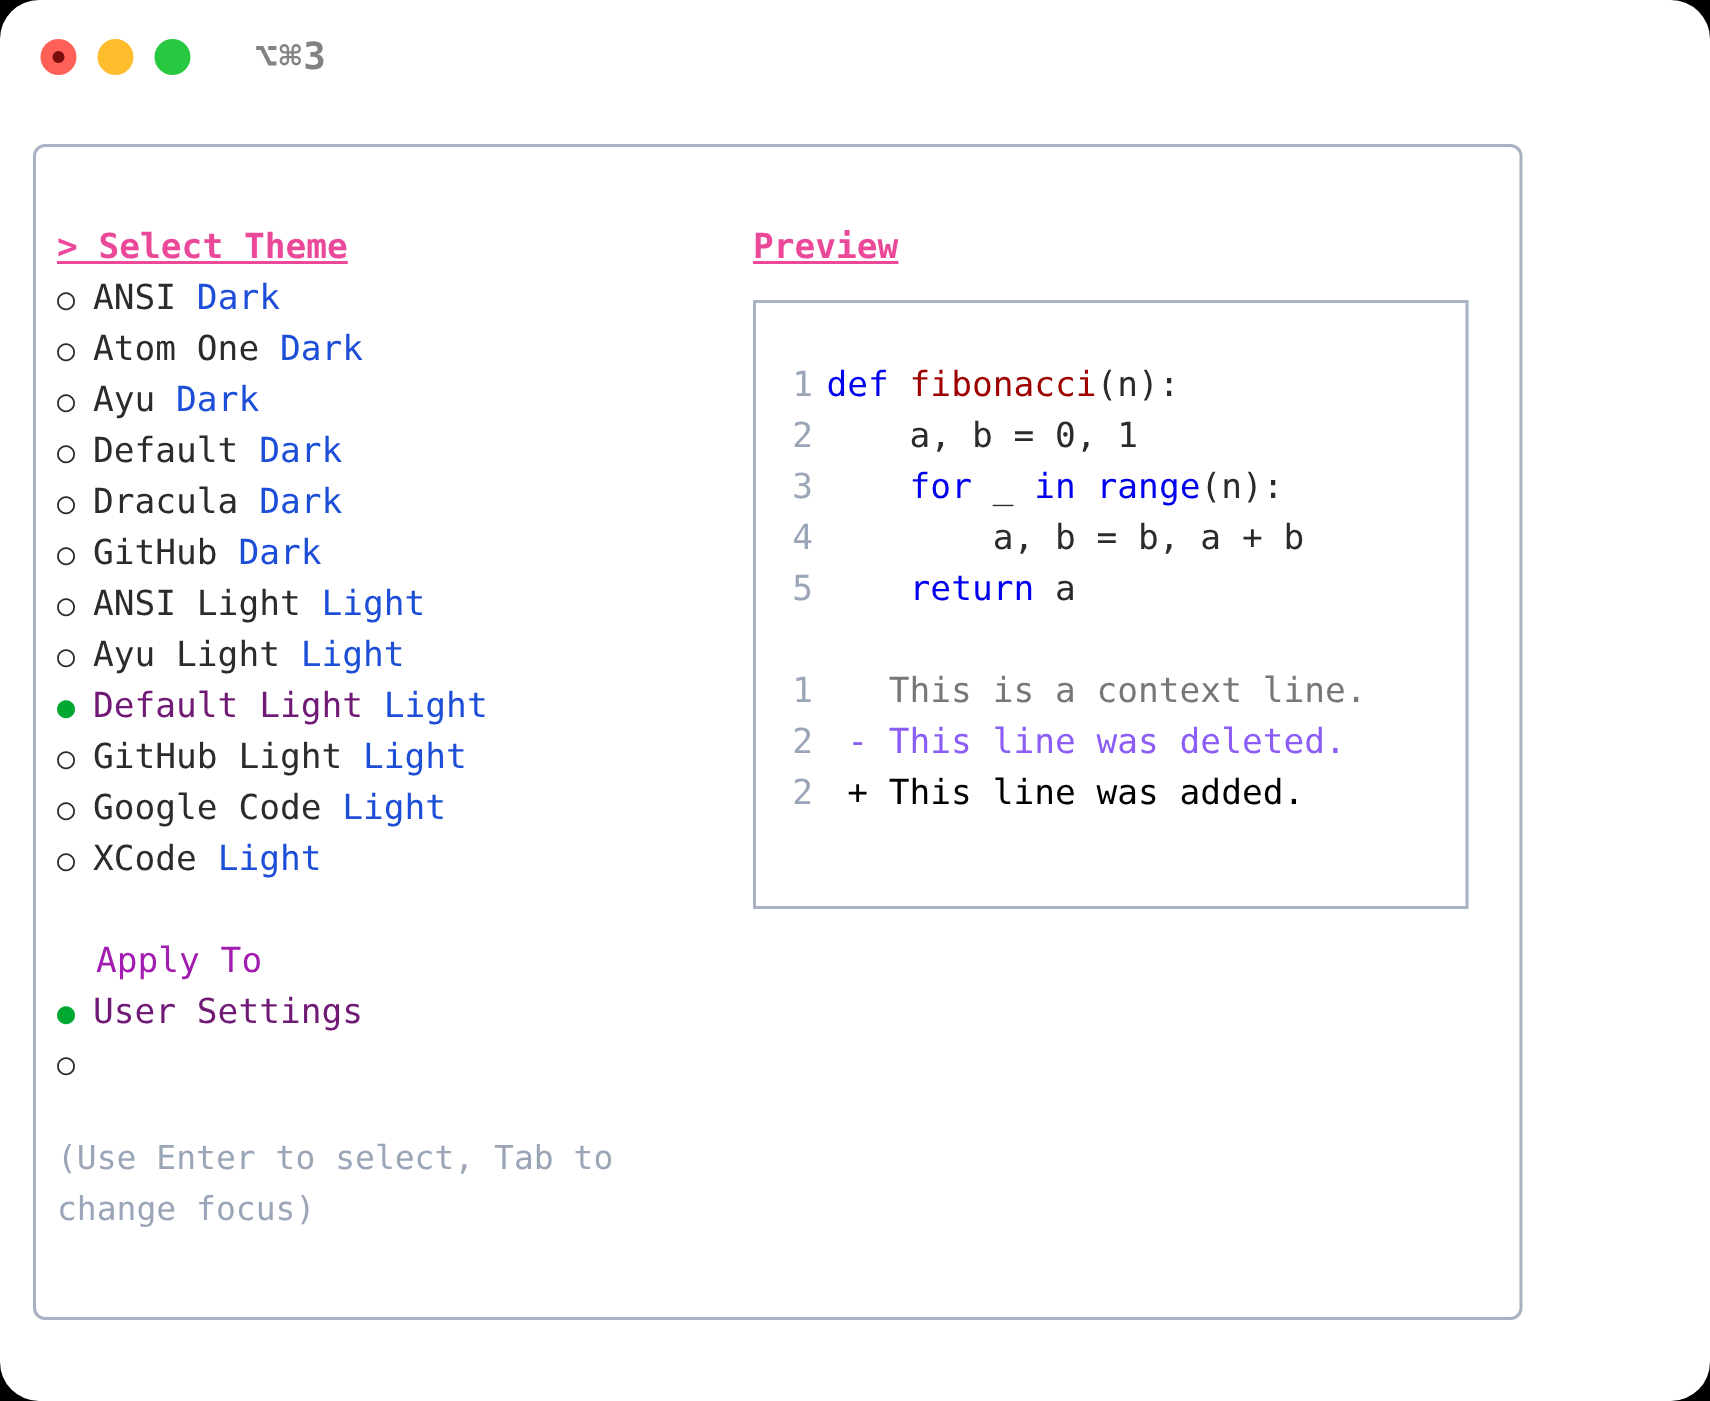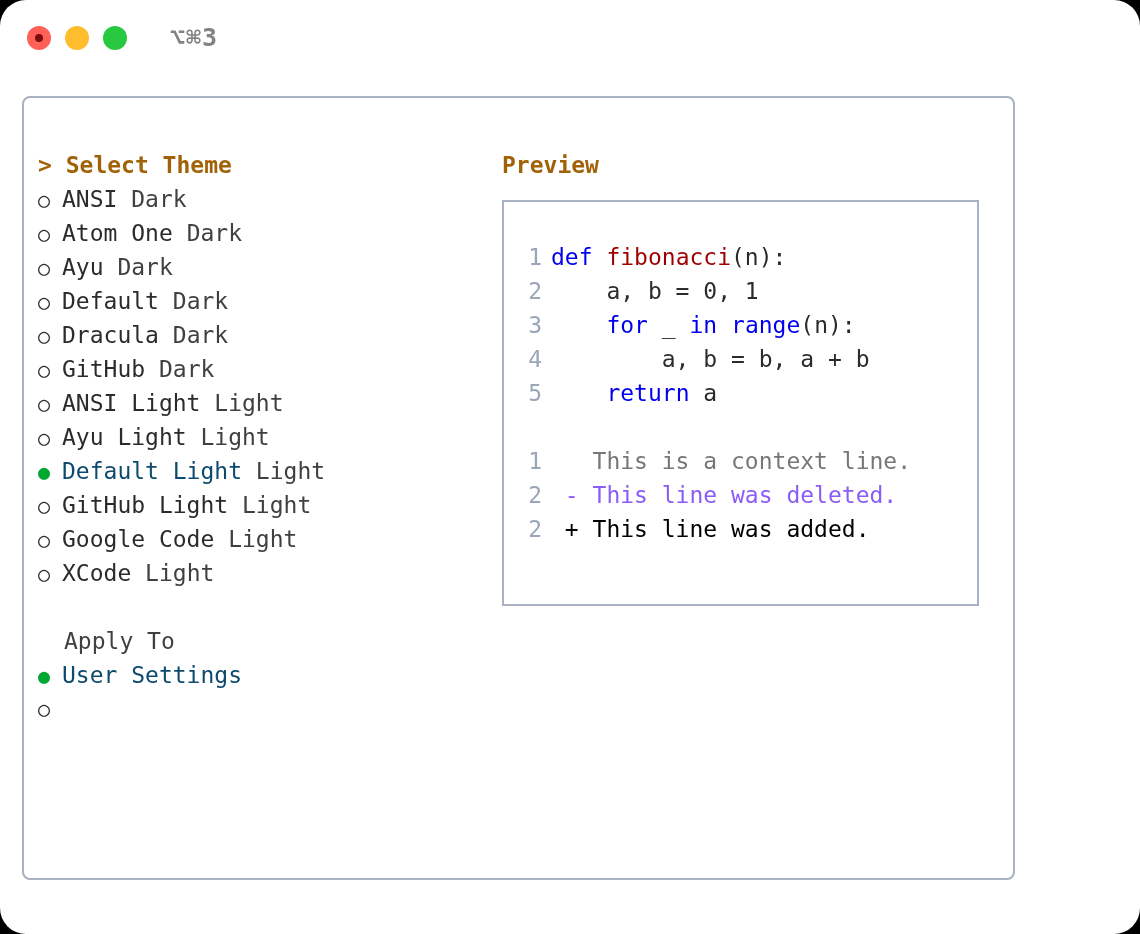--- a/index.html
+++ b/index.html
@@ -79,53 +79,54 @@
 
   
   .left-col {
     position: absolute;
     left: 14px; top: 50px;
     width: 450px;
   }
   .col-header {
     font-size: 23px;
     font-weight: bold;
-    color: #a16207;
-    line-height: 34px;
-    white-space: pre;
+    color: #ec4899;
+    line-height: 34px;
+    white-space: pre;
+    text-decoration: underline;
   }
   .opt-row {
     display: flex;
     align-items: baseline;
     height: 34px;
     font-size: 23px;
     line-height: 34px;
     color: #2b2b2b;
     white-space: pre;
   }
   .bullet {
     display: inline-block;
     width: 24px;
     flex: 0 0 24px;
     font-size: 20px;
     color: #2b2b2b;
   }
   .bullet.filled { color: #00a832; }
   .opt-label { }
-  .opt-row.selected .opt-label { color: #0c4a6e; }
+  .opt-row.selected .opt-label { color: #701a75; }
   .opt-tag {
-    color: #404040;
+    color: #1d4ed8;
   }
 
   .spacer-block { height: 34px; }
 
   .section-label {
     font-size: 23px;
     line-height: 34px;
-    color: #404040;
+    color: #a21caf;
     padding-left: 26px;
     white-space: pre;
   }
 
   .hint {
     margin-top: 30px;
     font-size: 22px;
     line-height: 34px;
     color: #9aa6b8;
     width: 400px;
@@ -203,20 +204,21 @@
         </div>
 
       <div class="spacer-block"></div>
 
       <div class="section-label">Apply To</div>
       <div id="apply-list">
           <div class="opt-row selected"><span class="bullet filled">●</span><span class="opt-label">User Settings</span></div>
           <div class="opt-row"><span class="bullet">○</span></div>
         </div>
 
+      <div class="hint">(Use Enter to select, Tab to change focus)</div>
     </div>
 
     <div class="right-col">
       <div class="col-header">Preview</div>
       <div class="preview-box">
         <div class="code" id="code-block"><div class="code-line"><span class="lineno">1</span><span class="codetext"><span class="kw">def </span><span class="fn">fibonacci</span><span>(n):</span></span></div><div class="code-line"><span class="lineno">2</span><span class="codetext"><span>    a, b = 0, 1</span></span></div><div class="code-line"><span class="lineno">3</span><span class="codetext"><span>    </span><span class="kw">for</span><span> _ </span><span class="kw">in</span><span> </span><span class="kw">range</span><span>(n):</span></span></div><div class="code-line"><span class="lineno">4</span><span class="codetext"><span>        a, b = b, a + b</span></span></div><div class="code-line"><span class="lineno">5</span><span class="codetext"><span>    </span><span class="kw">return</span><span> a</span></span></div><div class="gap-line"></div><div class="code-line"><span class="lineno">1</span><span class="codetext ctx">   This is a context line.</span></div><div class="code-line"><span class="lineno">2</span><span class="codetext del"> - This line was deleted.</span></div><div class="code-line"><span class="lineno">2</span><span class="codetext add"> + This line was added.</span></div></div>
       </div>
     </div>
 
   </div>

